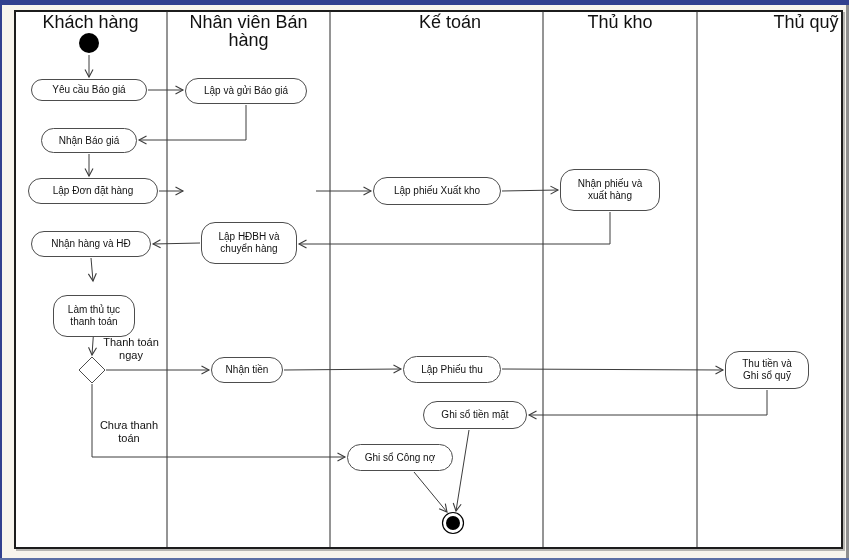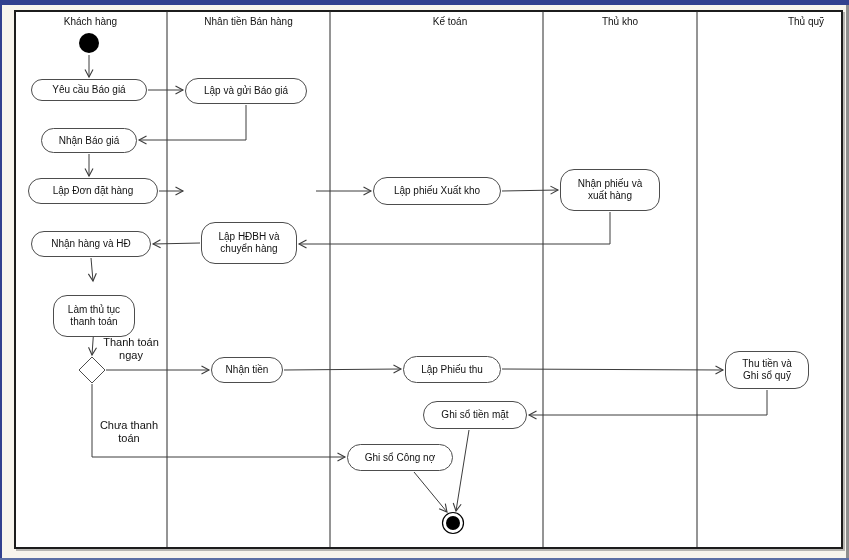--- a/index.html
+++ b/index.html
@@ -11,21 +11,21 @@
   .bar-left   { position:absolute; top:0; left:0; width:2px; height:100%; }
   .bar-right  { position:absolute; top:5px; right:0; width:3px; bottom:0; }
   .bar-bottom { position:absolute; left:0; bottom:0; width:100%; height:2px; }
   .frame {
     position:absolute; box-sizing:border-box; border:2px solid #1c1c1c;
     background:#ffffff; box-shadow:2px 2px 0 rgba(130,130,130,.55);
   }
   .layer { position:absolute; top:0; left:0; pointer-events:none; }
   #node-layer { position:absolute; inset:0; width:849px; height:560px; }
   .hdr {
-    position:absolute; text-align:center; font-size:10px; color:#111;
+    position:absolute; text-align:center; font-size:18px; color:#111;
     height:18px; line-height:18px;
   }
   .node {
     position:absolute; box-sizing:border-box; background:#ffffff;
     border:1px solid #4d4d4d; border-radius:14px;
     display:flex; align-items:center; justify-content:center;
     text-align:center; font-size:10px; line-height:1.18; color:#111;
     white-space:pre-line; padding:1px 4px;
   }
   .elabel {
@@ -74,21 +74,21 @@
       <polyline points="414,472 447,512" fill="none" stroke="#3c3c3c" stroke-width="1" marker-end="url(#oarrow)"></polyline>
       <polyline points="469,430 456,511" fill="none" stroke="#3c3c3c" stroke-width="1" marker-end="url(#oarrow)"></polyline>
       <circle cx="89" cy="43" r="10" fill="#000000"></circle>
       <polygon points="92,357 105,370 92,383 79,370" fill="#ffffff" stroke="#4d4d4d" stroke-width="1"></polygon>
       <circle cx="453" cy="523" r="10.5" fill="#ffffff" stroke="#000000" stroke-width="1.2"></circle>
       <circle cx="453" cy="523" r="7" fill="#000000"></circle>
     </svg>
 
   <div id="node-layer">
     <div class="hdr" style="left: 14px; width: 153px; top: 13px; color: rgb(17, 17, 17);">Khách hàng</div>
-    <div class="hdr" style="left: 167px; width: 163px; top: 13px; color: rgb(17, 17, 17);">Nhân tiền Bán hàng</div>
+    <div class="hdr" style="left: 167px; width: 163px; top: 13px; color: rgb(17, 17, 17);">Nhân viên Bán hàng</div>
     <div class="hdr" style="left: 330px; width: 240px; top: 13px; color: rgb(17, 17, 17);">Kế toán</div>
     <div class="hdr" style="left: 543px; width: 154px; top: 13px; color: rgb(17, 17, 17);">Thủ kho</div>
     <div class="hdr" style="left: 697px; width: 146px; top: 13px; color: rgb(17, 17, 17); margin-left: 36px;">Thủ quỹ</div>
   <div class="node" style="left: 31px; top: 79px; width: 116px; height: 22px; border-color: rgb(77, 77, 77); color: rgb(17, 17, 17);">Yêu cầu Báo giá</div>
       <div class="node" style="left: 185px; top: 78px; width: 122px; height: 26px; border-color: rgb(77, 77, 77); color: rgb(17, 17, 17);">Lập và gửi Báo giá</div>
       <div class="node" style="left: 41px; top: 128px; width: 96px; height: 25px; border-color: rgb(77, 77, 77); color: rgb(17, 17, 17);">Nhận Báo giá</div>
       <div class="node" style="left: 28px; top: 178px; width: 130px; height: 26px; border-color: rgb(77, 77, 77); color: rgb(17, 17, 17);">Lập Đơn đặt hàng</div>
       <div class="node" style="left: 560px; top: 169px; width: 100px; height: 42px; border-color: rgb(77, 77, 77); color: rgb(17, 17, 17);">Nhận phiếu và
 xuất hàng</div>
       <div class="node" style="left: 373px; top: 177px; width: 128px; height: 28px; border-color: rgb(77, 77, 77); color: rgb(17, 17, 17);">Lập phiếu Xuất kho</div>

